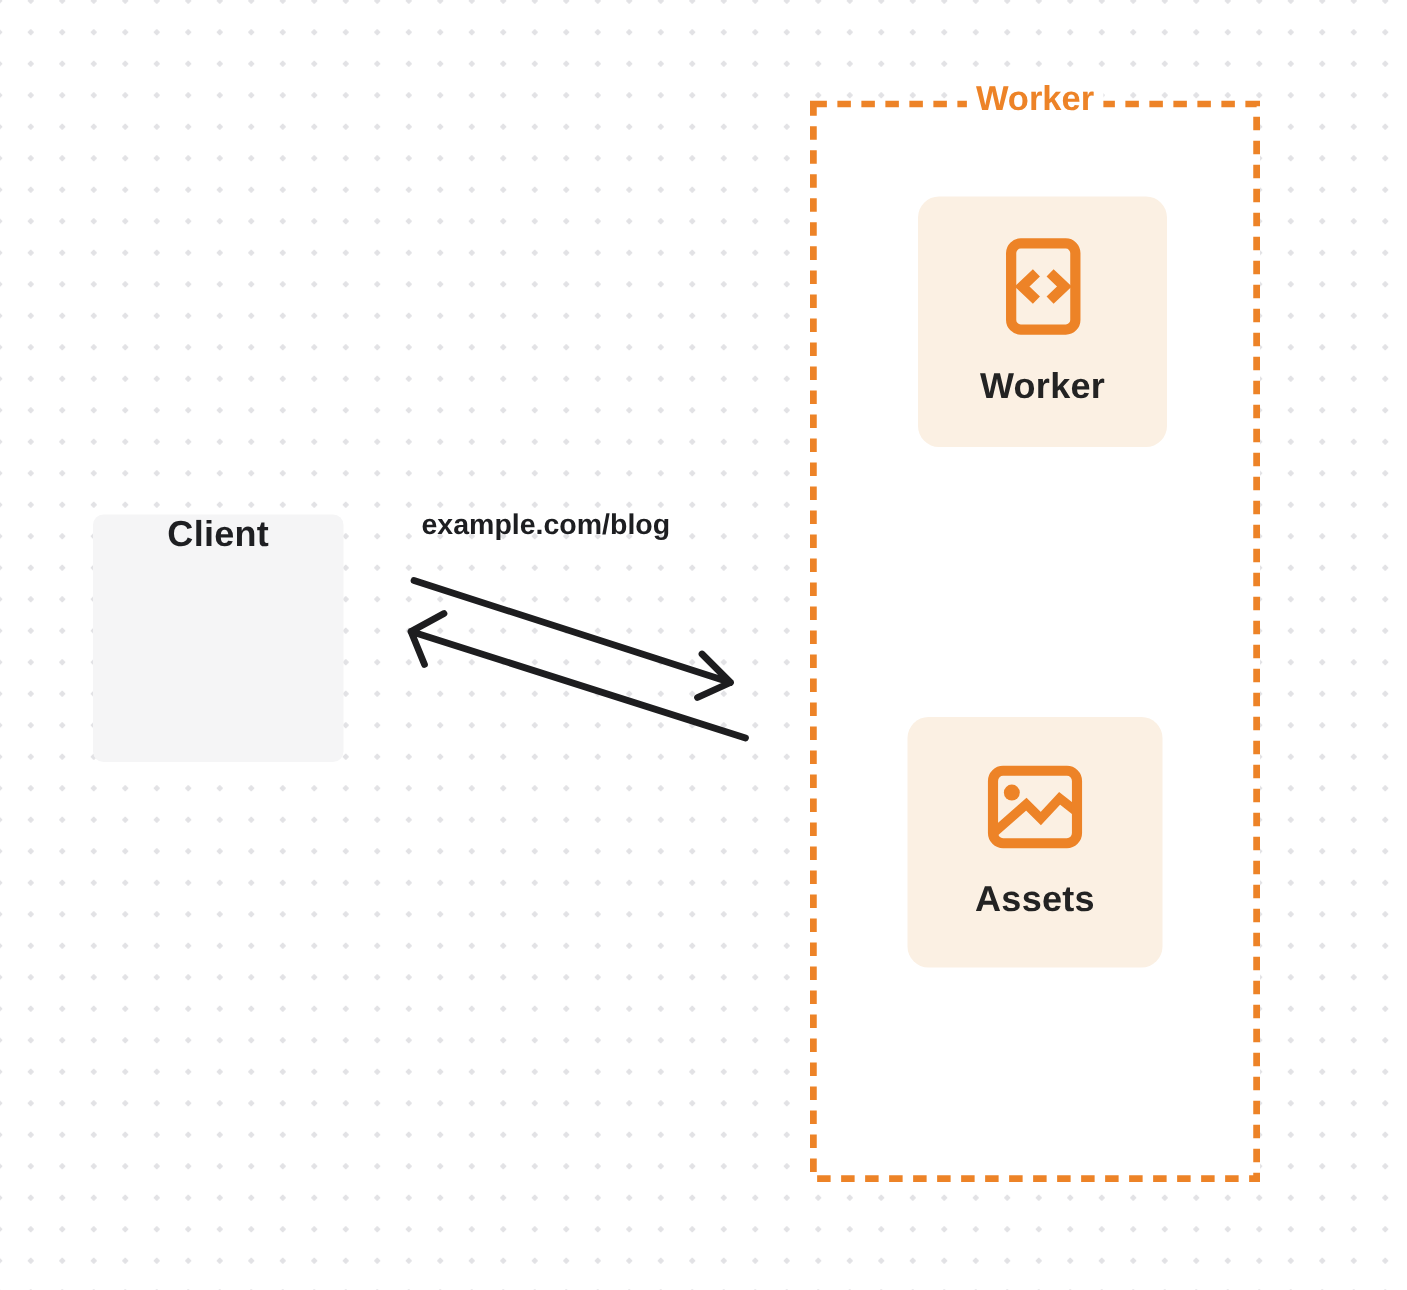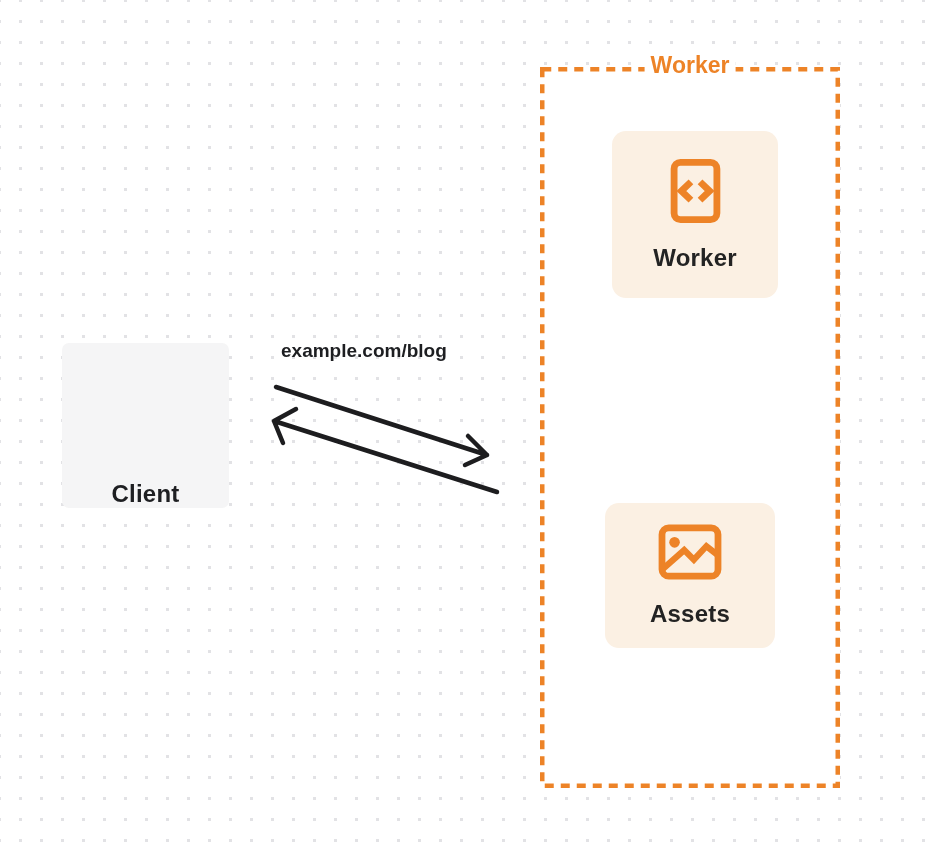--- a/index.html
+++ b/index.html
@@ -16,21 +16,21 @@
     background-position: 10px 11px;
   }
 
   
   .client-box {
     position: absolute;
     left: 62px; top: 343px;
     width: 167px; height: 165px;
     background: #f5f5f6;
     border-radius: 7px;
-    display: flex; align-items: flex-end; justify-content: center;
+    display: flex; align-items: flex-start; justify-content: center;
   }
   .client-box .node-label {
     font-size: 24px; font-weight: 700; color: #1e1f22; letter-spacing: 0.2px;
   }
 
   
   .request-label {
     position: absolute;
     left: 281px; top: 340px;
     font-size: 19px; font-weight: 700; color: #1d1e21;
@@ -71,21 +71,21 @@
   
   .card {
     position: absolute;
     background: #fbf0e3;
     border-radius: 14px;
     display: flex; flex-direction: column;
     align-items: center; justify-content: center;
     gap: 20px;
   }
   .card.worker { left: 72px; top: 64px;  width: 166px; height: 167px; }
-  .card.assets { left: 65px; top: 436px; width: 170px; height: 145px; }
+  .card.assets { left: 65px; top: 411px; width: 170px; height: 167px; }
   .card .node-label {
     font-size: 24px; font-weight: 700; color: #232323; letter-spacing: 0.2px;
   }
   .card svg { display: block; }
 
   
   .tree {
     position: absolute;
     left: 47px; top: 583px;
     margin: 0;

